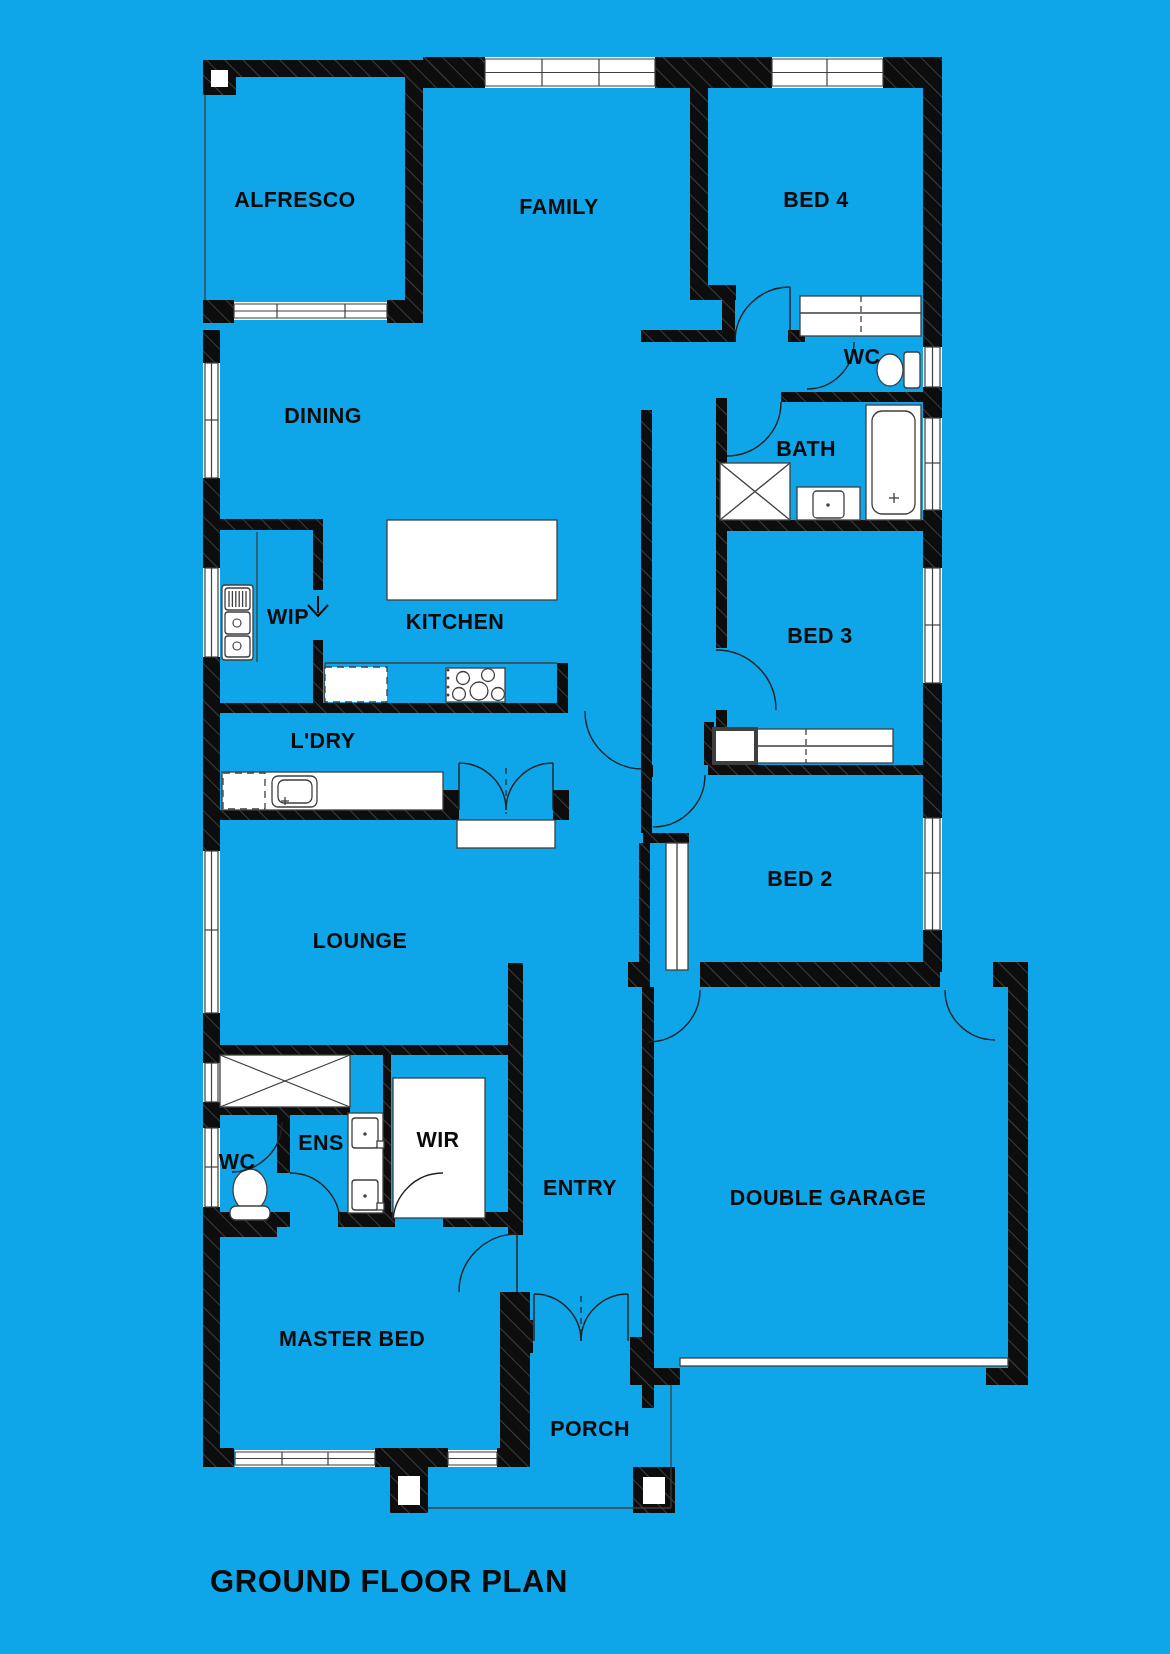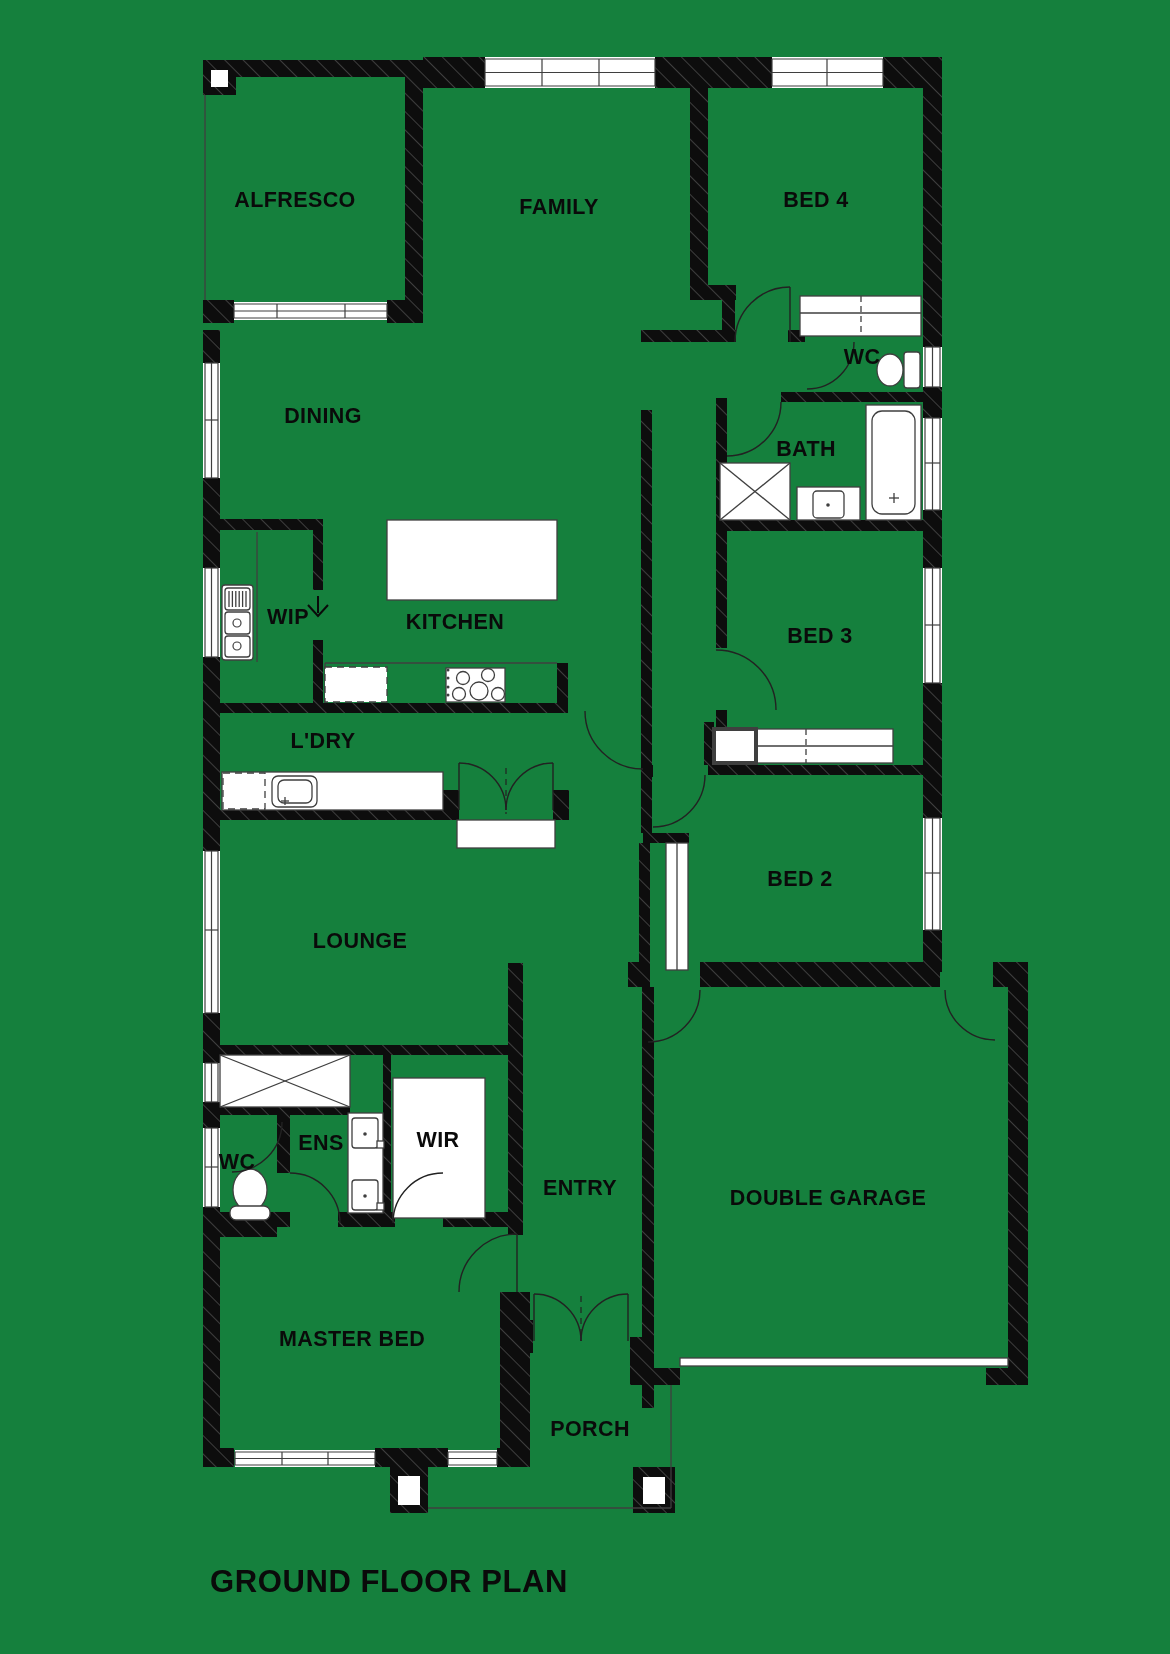--- a/index.html
+++ b/index.html
@@ -1,16 +1,16 @@
 <!DOCTYPE html>
 <html><head>
 <meta charset="utf-8">
 <style>
   html,body{margin:0;padding:0;background:#ffffff;}
-  #page{position:relative;width:1170px;height:1654px;background:#15803d;overflow:hidden;}
+  #page{position:relative;width:1170px;height:1654px;background:#0ea5e9;overflow:hidden;}
   svg{display:block;}
   text{font-family:"Liberation Sans","DejaVu Sans",sans-serif;font-weight:bold;fill:#0a0a0a;}
   .rm{font-size:21.5px;letter-spacing:0.4px;text-anchor:middle;dominant-baseline:middle;}
   .title{font-size:31px;letter-spacing:0.6px;text-anchor:start;}
 </style>
 </head>
 <body>
 
 <div id="page">
 <svg id="plan" viewBox="0 0 1170 1654" width="1170" height="1654">

